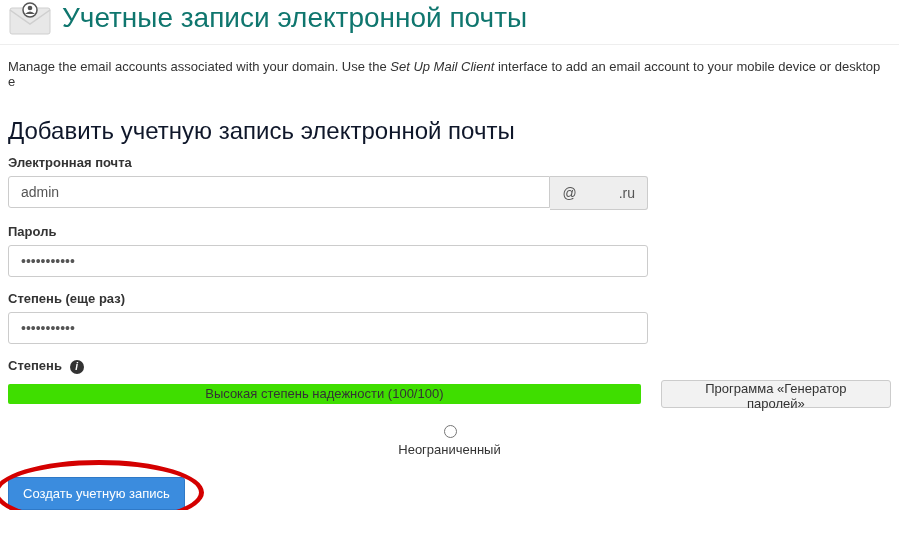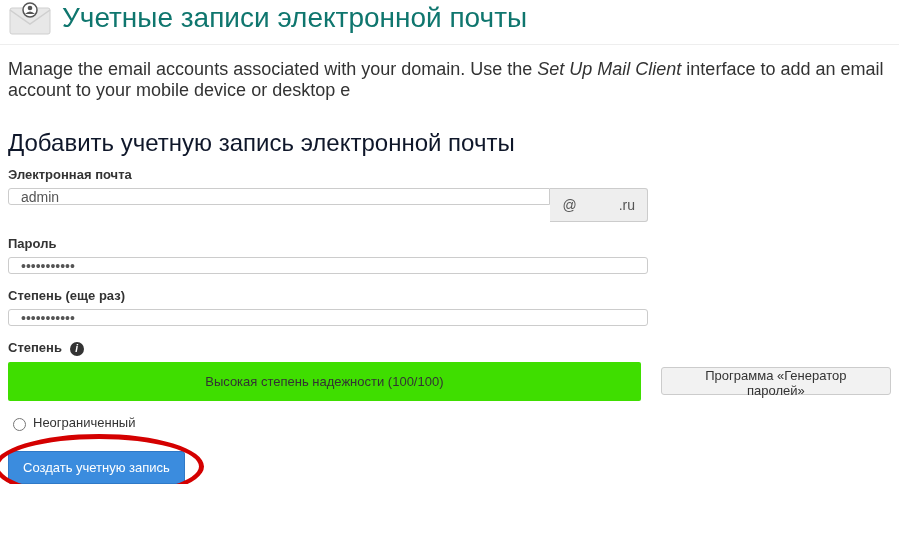--- a/index.html
+++ b/index.html
@@ -27,21 +27,21 @@
     justify-content: center;
   }
   .page-title {
     font-size: 28px;
     font-weight: 400;
     color: #0f766e;
     margin: 0;
   }
   .description {
     padding: 14px 8px 0 8px;
-    font-size: 18px;
+    font-size: 13px;
     color: #333;
   }
   .description em { font-style: italic; }
   .section-title {
     font-size: 24px;
     font-weight: 400;
     color: #0f172a;
     margin: 28px 0 10px 0;
     padding: 0 8px;
   }
@@ -55,21 +55,21 @@
     font-size: 13px;
     margin-bottom: 6px;
     color: #333;
   }
   .input-row {
     display: flex;
     width: 640px;
   }
   .text-input {
     flex: 1;
-    height: 17px;
+    height: 32px;
     padding: 6px 12px;
     font-size: 14px;
     color: #555;
     background: #fff;
     border: 1px solid #ccc;
     border-radius: 3px;
     outline: none;
   }
   .input-addon {
     display: flex;
@@ -89,21 +89,21 @@
   .full-input {
     width: 640px;
   }
   .strength-row {
     display: flex;
     align-items: center;
     gap: 20px;
   }
   .strength-bar {
     width: 640px;
-    height: 39px;
+    height: 20px;
     background: #3fde00;
     display: flex;
     align-items: center;
     justify-content: center;
     font-size: 13px;
     color: #333;
     border-radius: 2px;
   }
   .gen-button {
     height: 28px;
@@ -129,20 +129,21 @@
     border-radius: 3px;
     font-size: 14px;
     color: #999;
   }
   .radio-label {
     display: flex;
     align-items: center;
     gap: 4px;
     font-size: 13px;
     color: #333;
+    flex-direction: column;
   }
   .submit-wrap {
     padding: 0 8px;
     margin-top: 20px;
     position: relative;
   }
   .submit-button {
     background: #3b8cde;
     color: #fff;
     border: 1px solid #2f79c7;

